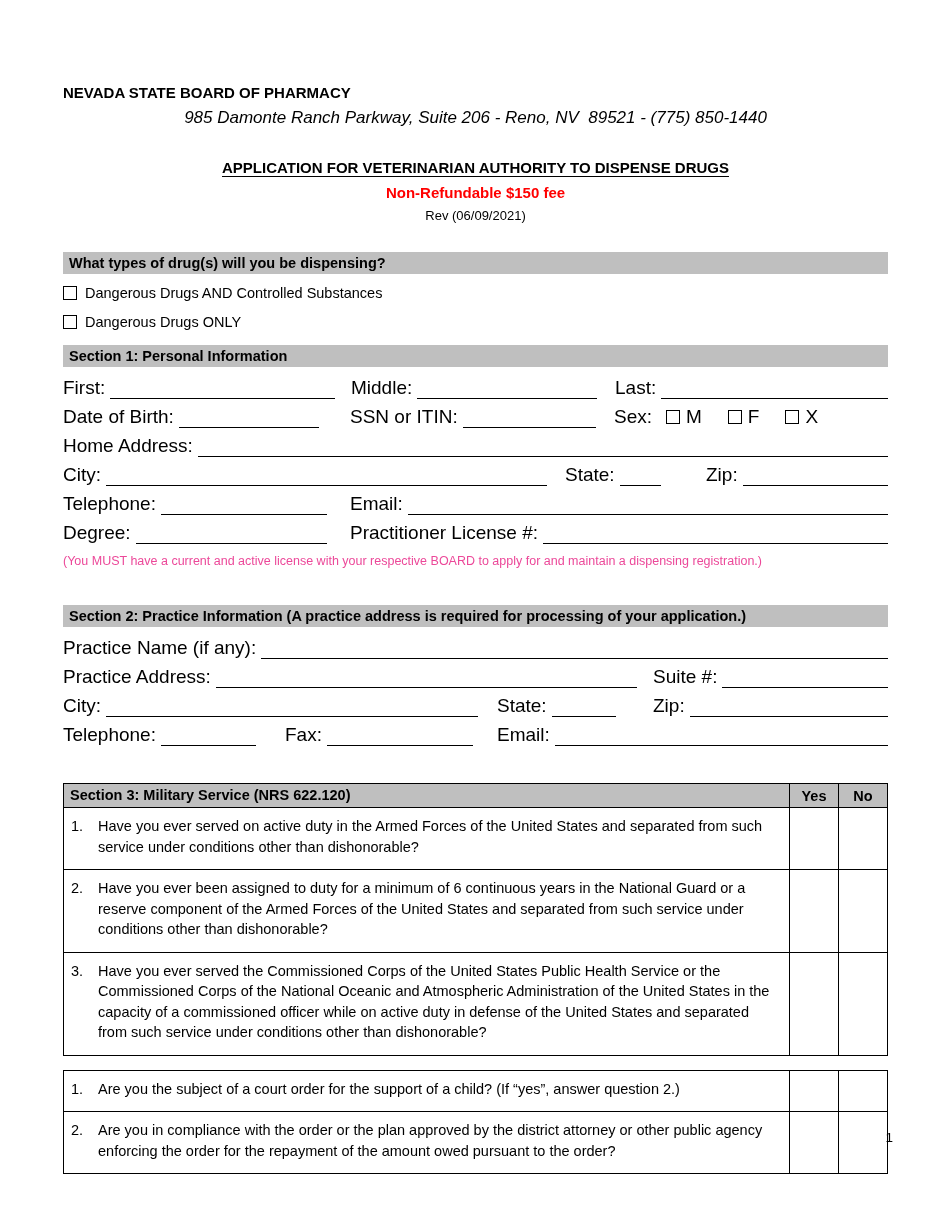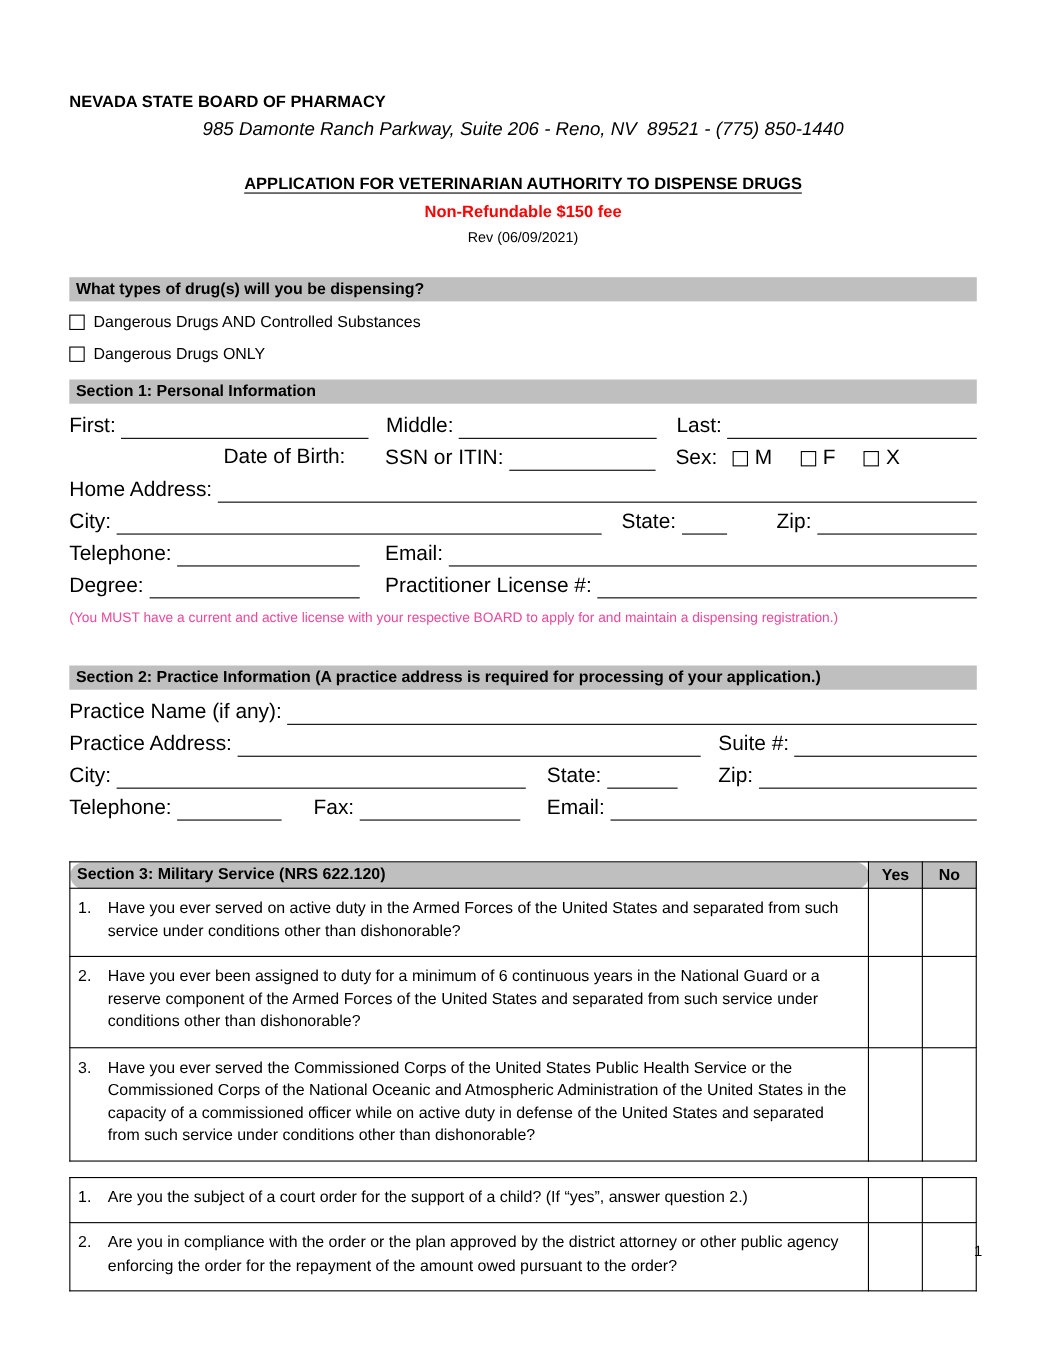--- a/index.html
+++ b/index.html
@@ -35,42 +35,42 @@
   }
 
   
   .frow { display:flex; align-items:flex-end; margin-top:9px; height:20px; font-size:19px;text-align:center; }
   .frow.first { margin-top:12px; }
   .grp  { display:flex; align-items:flex-end; }
   .lbl  { white-space:nowrap; padding-right:5px; }
   .line { border-bottom:1px solid #000; height:16px; flex:1; }
   .fill { flex:1; }
   .w-g1a { width:272px; } .sp16 { margin-left:16px; } .w-g2a { width:246px; } .sp18 { margin-left:18px; }
-  .w-g1b { width:256px;flex-direction:column; } .sp31 { margin-left:31px; }
+  .w-g1b { width:256px; } .sp31 { margin-left:31px; }
   .w-city1 { width:484px; } .w-state1 { width:96px; } .sp45 { margin-left:45px; }
   .w-tel1 { width:264px; } .sp23 { margin-left:23px; }
   .w-pa { width:574px; }
   .w-city2 { width:415px; } .sp19 { margin-left:19px; } .w-state2 { width:119px; } .sp37 { margin-left:37px; }
   .w-tel2 { width:193px; } .sp29 { margin-left:29px; } .w-fax { width:188px; } .sp24 { margin-left:24px; }
 
   .sex-grp { display:flex; align-items:center; margin-left:18px; flex:1;margin-top:28px; }
   .sex-opt { display:flex; align-items:center; margin-left:26px; }
   .sex-opt .box { margin-right:6px; }
   .sex-lbl { padding-right:0; }
 
   .red-note { color:#ec4899; font-size:12.5px; margin-top:10px; }
 
   
   table.qtable { width:100%; border-collapse:collapse; font-size:14.5px; table-layout:fixed; }
   .qtable-s3 { margin-top:37px; }
   .qtable-s4 { margin-top:14px; }
   .qtable th, .qtable td { border:1px solid #000; }
   .qtable th.qhead {
     background:#bfbfbf; text-align:left; font-weight:bold;
-    padding:2px 6px; line-height:19px;border-radius:12px;
+    padding:2px 6px; line-height:19px;
   }
   .qtable th.yn {
     background:#bfbfbf; width:49px; text-align:center; font-weight:bold; padding:2px 0;
   }
   .qtable td.qcell { padding:8px 8px 12px 7px; vertical-align:top; }
   .qwrap { display:flex; }
   .qnum  { width:27px; flex:none; line-height:20.5px; }
   .qtext { flex:1; line-height:20.5px; }
   .qtable td.ans { background:#fff; }
 

